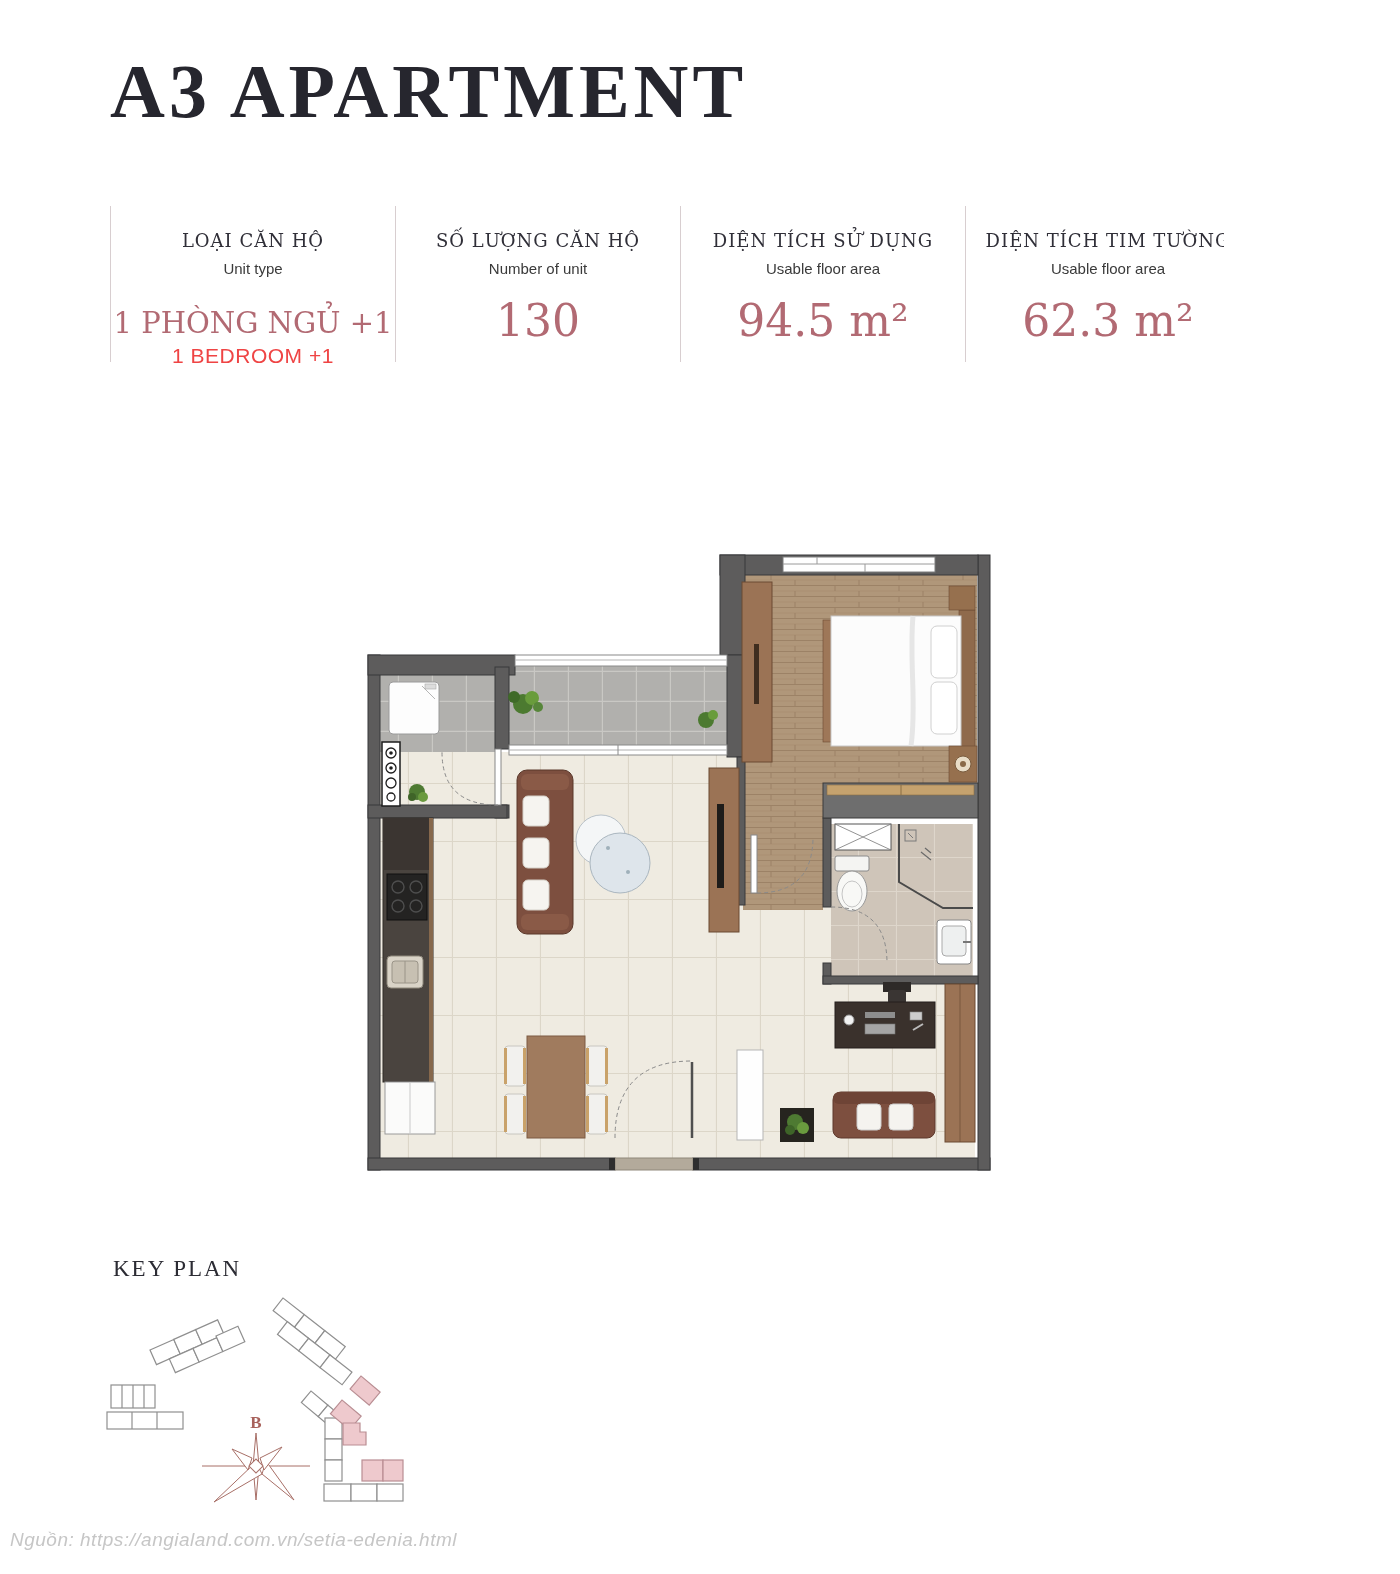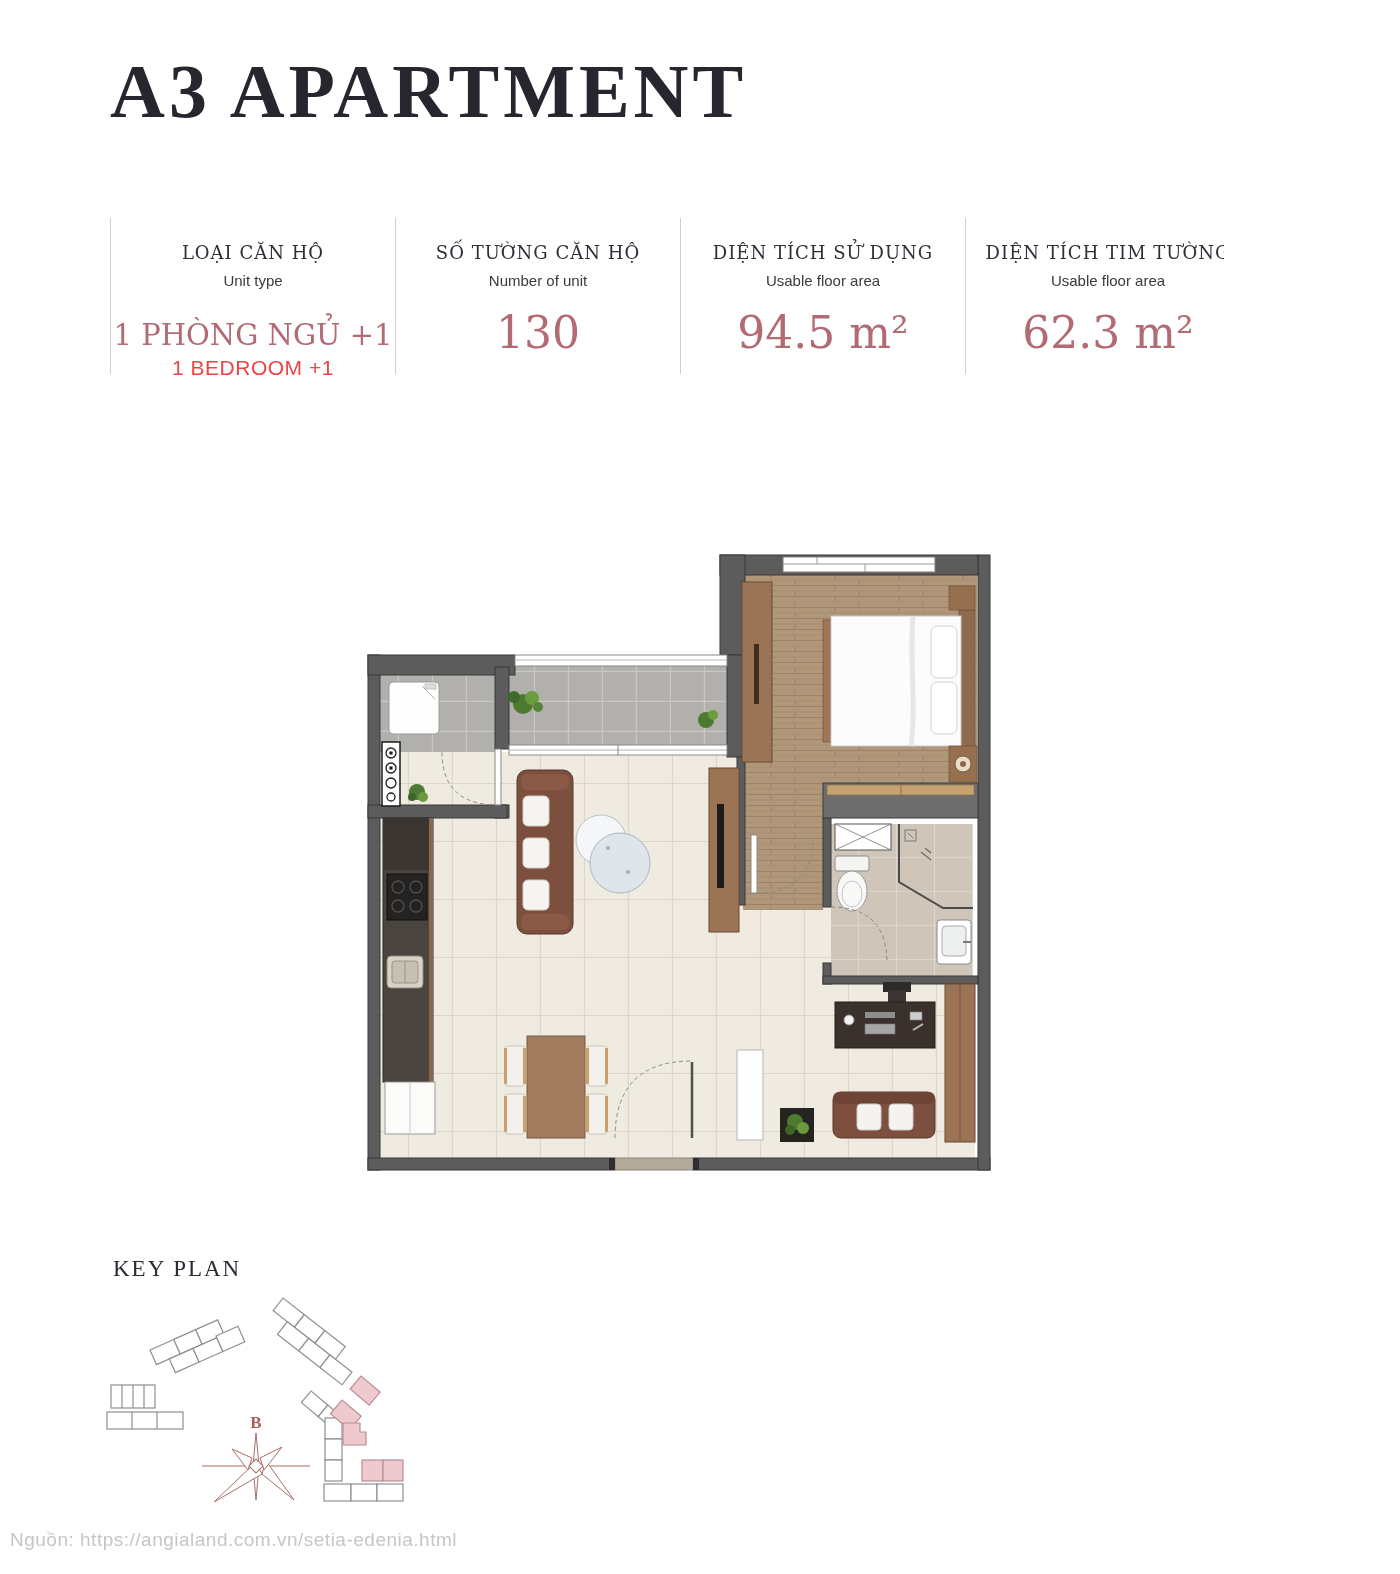--- a/index.html
+++ b/index.html
@@ -1,52 +1,52 @@
 <!DOCTYPE html>
 <html><head>
 <meta charset="utf-8">
 <style>
   html,body{margin:0;padding:0;background:#ffffff;}
   .page{position:relative;width:1224px;height:1574px;background:#fff;overflow:hidden;
         font-family:"Liberation Sans",sans-serif;}
   .title{position:absolute;left:110px;top:48px;font-family:"Liberation Serif",serif;
          font-weight:700;font-size:76px;letter-spacing:4px;color:#26262e;}
-  .stats{position:absolute;left:110px;top:218px;width:1140px;height:156px;display:flex;
+  .stats{position:absolute;left:110px;top:206px;width:1140px;height:156px;display:flex;
          border-right:1px solid #d8ced0;}
   .stat-col{flex:1 1 0;border-left:1px solid #d8ced0;text-align:center;padding-top:24px;box-sizing:border-box;}
   .stat-vi{font-family:"DejaVu Serif","Liberation Serif",serif;font-size:18px;letter-spacing:1px;
            color:#302f38;font-weight:500;}
   .stat-en{font-size:15px;color:#3a3a3a;margin-top:9px;}
   .stat-value{font-family:"DejaVu Serif","Liberation Serif",serif;font-size:44px;color:#b26a73;
               margin-top:22px;line-height:1;}
   .stat-value.small{font-size:29px;margin-top:32px;}
   .stat-sub{font-size:21px;color:#ef4444;margin-top:6px;letter-spacing:.5px;}
   .floorplan{position:absolute;left:365px;top:552px;width:630px;height:620px;}
   .keyplan-title{position:absolute;left:113px;top:1256px;font-family:"Liberation Serif",serif;
                  font-weight:400;font-size:23px;letter-spacing:2px;color:#2c2c34;}
   .keyplan{position:absolute;left:80px;top:1288px;width:420px;height:235px;}
-  .source{position:absolute;left:10px;top:1529px;font-size:19px;color:#c6c6c6;
+  .source{position:absolute;left:10px;top:1529px;font-size:19px;font-style:italic;color:#c6c6c6;
           text-shadow:1px 1px 0 #ffffff;letter-spacing:.5px;text-align:right;}
 </style>
 </head>
 <body>
 
 <div class="page">
 
   <div class="title">A3 APARTMENT</div>
 
   <div class="stats">
     <div class="stat-col">
       <div class="stat-vi">LOẠI CĂN HỘ</div>
       <div class="stat-en">Unit type</div>
       <div class="stat-value small">1 PHÒNG NGỦ +1</div>
       <div class="stat-sub">1 BEDROOM +1</div>
     </div>
     <div class="stat-col">
-      <div class="stat-vi">SỐ TƯỜNG CĂN HỘ</div>
+      <div class="stat-vi">SỐ LƯỢNG CĂN HỘ</div>
       <div class="stat-en">Number of unit</div>
       <div class="stat-value">130</div>
     </div>
     <div class="stat-col">
       <div class="stat-vi">DIỆN TÍCH SỬ DỤNG</div>
       <div class="stat-en">Usable floor area</div>
       <div class="stat-value">94.5 m²</div>
     </div>
     <div class="stat-col">
       <div class="stat-vi">DIỆN TÍCH TIM TƯỜNG</div>

